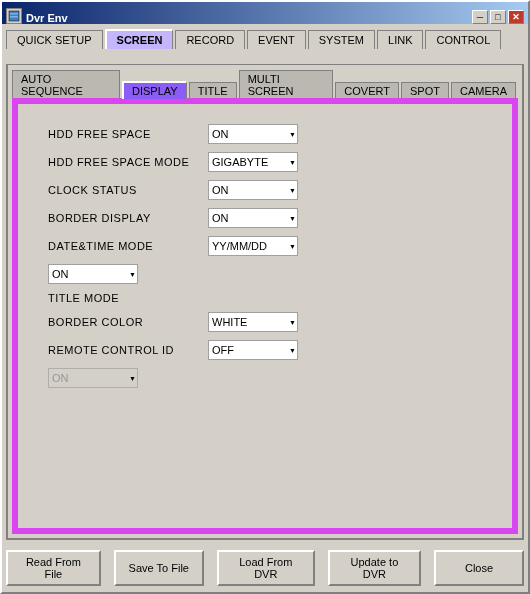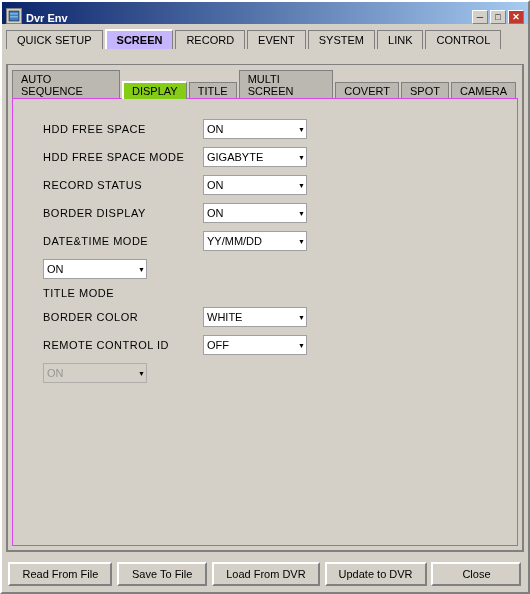--- a/index.html
+++ b/index.html
@@ -139,28 +139,28 @@
       border-bottom: none;
       background: #bab8b0;
       cursor: pointer;
       font-size: 11px;
       margin-right: 2px;
       position: relative;
       top: 1px;
     }
 
     .tab2.active {
-      background: #84cc16;
+      background: #8b5cf6;
       border-top: 2px solid #fff;
       border-left: 2px solid #fff;
       z-index: 2;
     }
 
     .tab2-panel {
-      border: 1px solid #d946ef;
+      border: 6px solid #d946ef;
       background: #d4d0c8;
       flex: 1;
       padding: 20px 30px;
       position: relative;
     }
 
     
     .form-row {
       display: flex;
       align-items: center;
@@ -172,21 +172,21 @@
       font-size: 11px;
       text-align: left;
       color: #000;
       font-weight: normal;
       letter-spacing: 0.5px;
     }
 
     .select-wrapper {
       position: relative;
       display: inline-block;
-      width: 104px;
+      width: 90px;
     }
 
     .select-wrapper::after {
       content: '▼';
       font-size: 7px;
       position: absolute;
       right: 2px;
       top: 50%;
       transform: translateY(-50%);
       pointer-events: none;
@@ -209,21 +209,21 @@
       background: #d4d0c8;
       color: #808080;
     }
 
     
     .bottom-bar {
       display: flex;
       justify-content: space-around;
       padding: 6px 4px;
       flex-shrink: 0;
-      gap: 0;
+      gap: 13px;
     }
 
     .bottom-btn {
       padding: 4px 12px;
       font-size: 11px;
       background: #d4d0c8;
       border: 2px solid;
       border-top-color: #ffffff;
       border-left-color: #ffffff;
       border-right-color: #808080;
@@ -295,21 +295,21 @@
           <div class="select-wrapper">
             <select>
               <option>GIGABYTE</option>
               <option>MEGABYTE</option>
               <option>PERCENT</option>
             </select>
           </div>
         </div>
 
         <div class="form-row">
-          <span class="form-label">RECORD STATUS</span>
+          <span class="form-label">CLOCK STATUS</span>
           <div class="select-wrapper">
             <select>
               <option>ON</option>
               <option>OFF</option>
             </select>
           </div>
         </div>
 
         <div class="form-row">
           <span class="form-label">BORDER DISPLAY</span>

